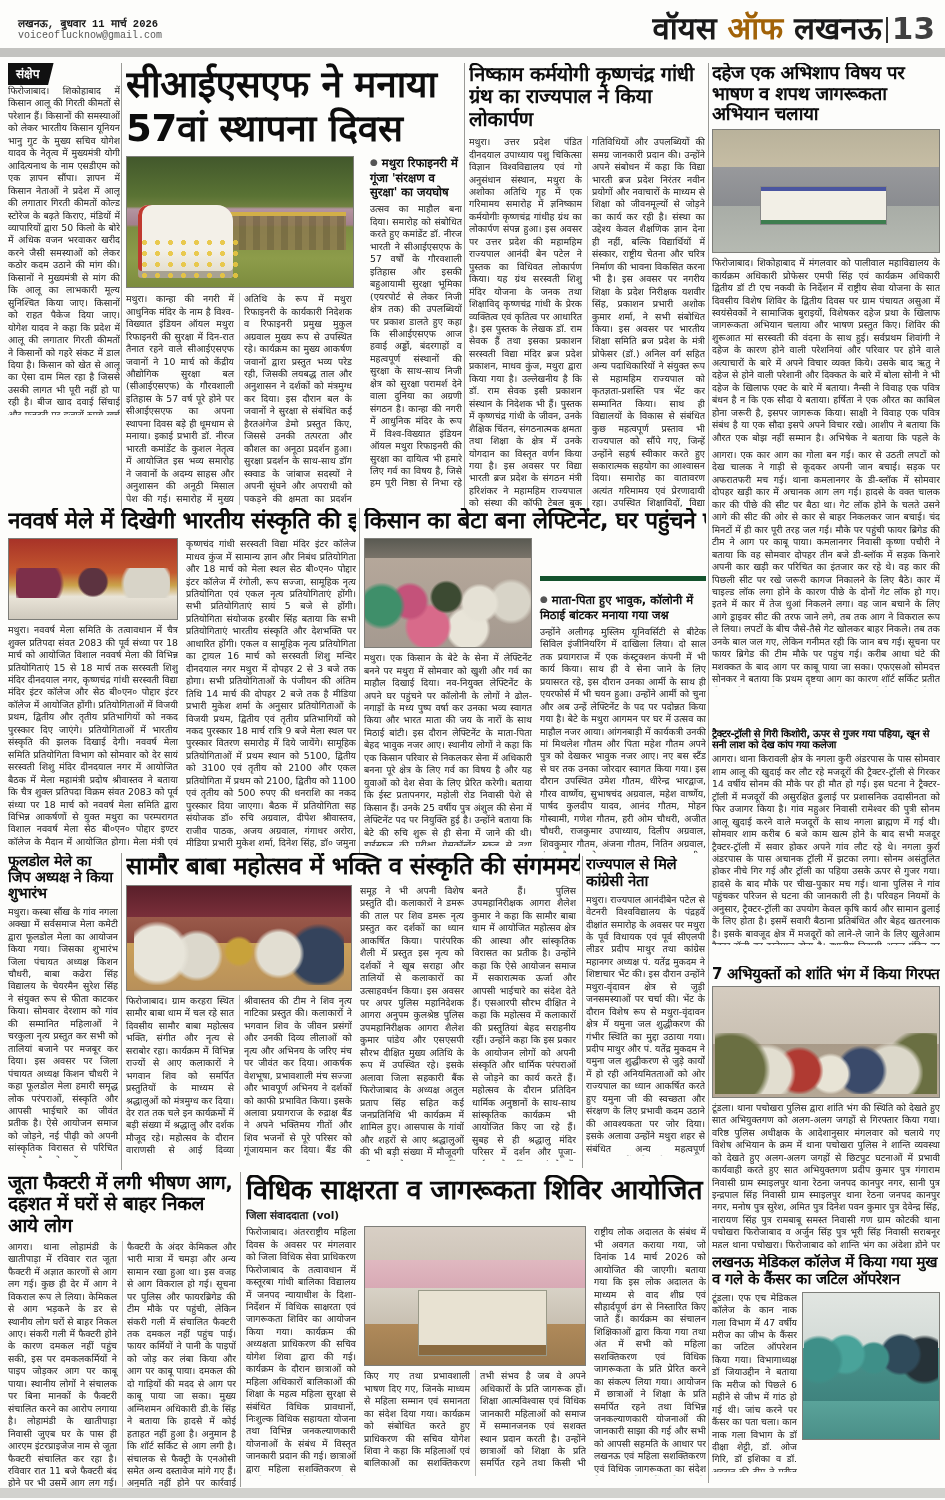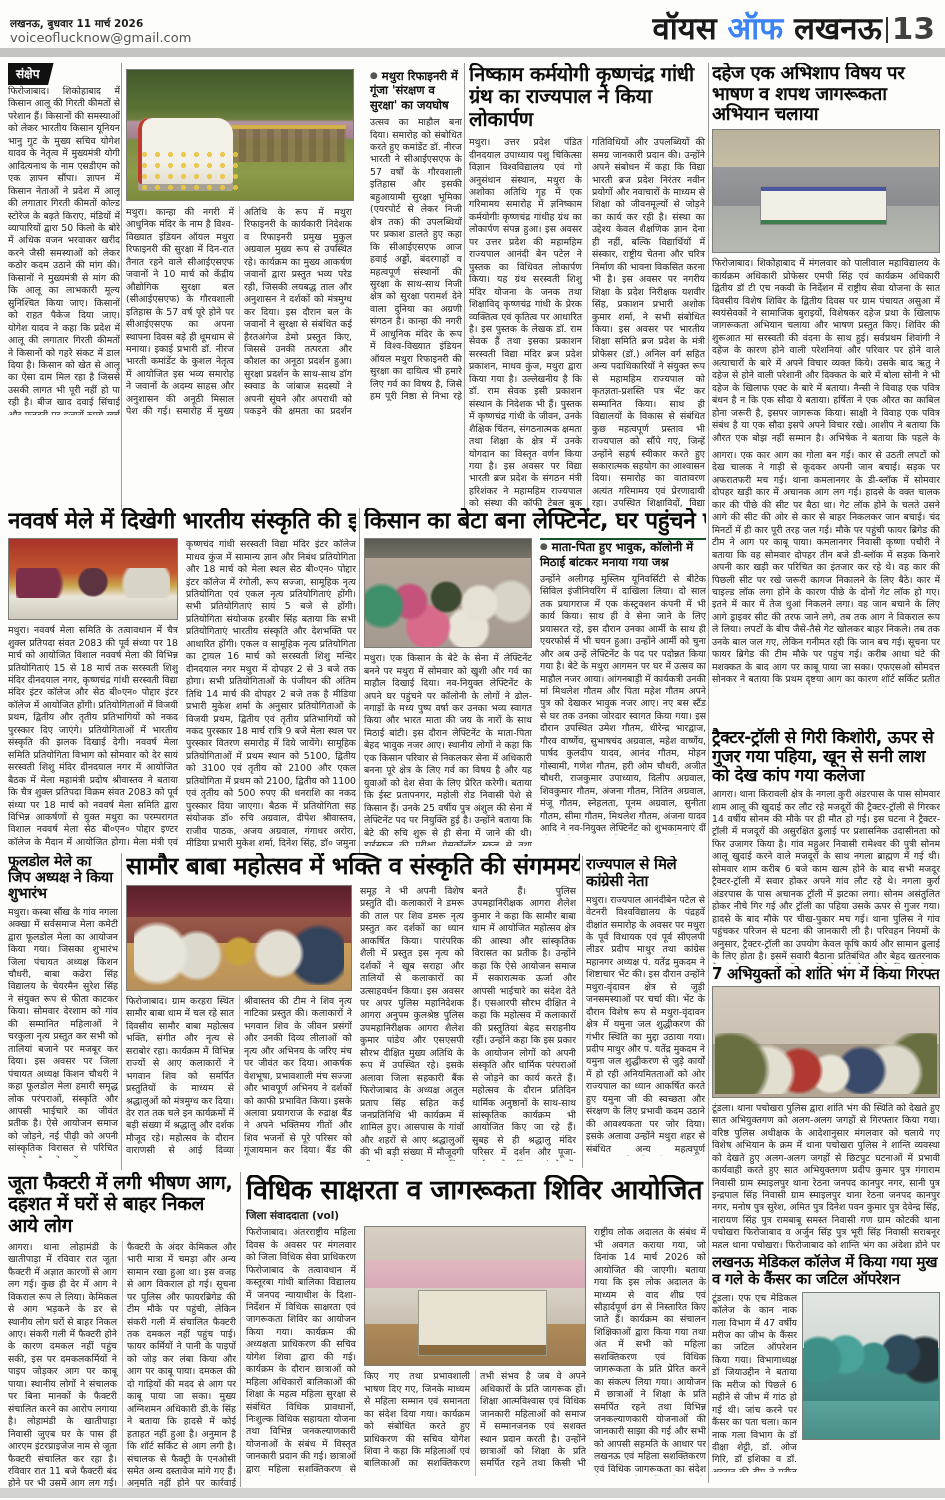--- a/index.html
+++ b/index.html
@@ -9,24 +9,24 @@
   .hl{font-weight:bold;color:#0d0d0d;line-height:1.12;letter-spacing:-0.3px;}
   .body-txt{font-size:9.3px;line-height:1.34;text-align:justify;color:#222;overflow:hidden;}
   .cols2{column-count:2;column-gap:10px;column-rule:1px solid #b5b5b0;}
   .vrule{position:absolute;width:1px;background:#9a9a96;}
   .band{position:absolute;left:0;width:945px;background:#c3c3c0;}
   .photo{position:relative;overflow:hidden;border:1px solid #7d7d78;background:#ccc;}
   .bullet{color:#555;font-size:9px;margin-right:4px;vertical-align:2px;}
   .subhead{font-weight:bold;font-size:11.5px;line-height:1.25;color:#111;}
   
   .mh-date{font-size:10.5px;font-weight:bold;}
-  .mh-mail{font-size:13px;color:#555;}
+  .mh-mail{font-size:10px;color:#555;}
   .mh-section{font-size:27px;font-weight:bold;}
   .mh-title{font-size:31px;font-weight:bold;white-space:nowrap;}
-  .mh-gray{color:#3b82f6;}
+  .mh-gray{color:#a16207;}
   .mh-sep{display:inline-block;width:2px;height:26px;background:#333;margin:0 4px;vertical-align:-4px;}
   .mh-page{color:#404040;}
   .brief-tag{background:#111;color:#fff;font-weight:bold;font-size:12px;padding:2px 14px 3px 8px;
              display:inline-block;clip-path:polygon(0 0,100% 0,88% 100%,0 100%);}
   
   .ph-cisf{background:linear-gradient(180deg,#42582c 0%,#5a7334 30%,#6f8040 38%,#b494a0 40%,#a3808c 52%,#7d8d42 54%,#8d9c4a 78%,#7c8c3e 100%);}
   .ph-cisf .troops{position:absolute;right:3%;top:42%;width:60%;height:26%;
     background:repeating-linear-gradient(90deg,#7a6a45 0 7px,#8e7c50 7px 14px);border-top:4px solid #d9b53a;opacity:.85;}
   .ph-cisf .jeep{position:absolute;left:5%;bottom:7%;width:42%;height:56%;border-radius:10px 16px 4px 4px;
     background:linear-gradient(180deg,#f3f0e8 60%,#e0dac8 100%);box-shadow:inset 0 -7px 0 #a8a292, inset 4px 0 0 #c03a30;}
@@ -75,21 +75,21 @@
     radial-gradient(circle at 52% 40%,#3e8f88 16%,transparent 19%),
     radial-gradient(circle at 72% 36%,#2f4a5a 16%,transparent 19%),
     radial-gradient(circle at 90% 42%,#263238 16%,transparent 19%);}
   .row{display:flex;}
 </style>
 </head>
 <body>
 
 <div id="page">
 
-  <div class="abs" style="left:10px;top:16px;width:170px;">
+  <div class="abs" style="left:18px;top:16px;width:170px;font-family:Liberation Mono, monospace;">
     <div class="mh-date">लखनऊ, बुधवार 11 मार्च 2026</div>
     <div class="mh-mail">voiceoflucknow@gmail.com</div>
   </div>
   <div class="abs mh-title" style="right:10px;top:6px;text-align:right;">
     <span>वॉयस</span>
     <span class="mh-gray">ऑफ</span>
     <span>लखनऊ</span><span class="mh-sep"></span><span class="mh-page">13</span>
   </div>
   <div class="band" style="top:48px;height:9px;"></div>
 
@@ -100,20 +100,21 @@
   <div class="vrule" style="left:121px;top:853px;height:317px;"></div>
   <div class="vrule" style="left:582px;top:856px;height:312px;"></div>
   <div class="vrule" style="left:240px;top:1172px;height:315px;"></div>
 
   <div class="abs" style="left:8px;top:63px;width:112px;height:445px;overflow:hidden;">
     <span class="brief-tag">संक्षेप</span>
     <div class="body-txt" style="height:330px;">फिरोजाबाद। शिकोहाबाद में किसान आलू की गिरती कीमतों से परेशान हैं। किसानों की समस्याओं को लेकर भारतीय किसान यूनियन भानु गुट के मुख्य सचिव योगेश यादव के नेतृत्व में मुख्यमंत्री योगी आदित्यनाथ के नाम एसडीएम को एक ज्ञापन सौंपा। ज्ञापन में किसान नेताओं ने प्रदेश में आलू की लगातार गिरती कीमतों कोल्ड स्टोरेज के बढ़ते किराए, मंडियों में व्यापारियों द्वारा 50 किलो के बोरे में अधिक वजन भरवाकर खरीद करने जैसी समस्याओं को लेकर कठोर कदम उठाने की मांग की। किसानों ने मुख्यमंत्री से मांग की कि आलू का लाभकारी मूल्य सुनिश्चित किया जाए। किसानों को राहत पैकेज दिया जाए। योगेश यादव ने कहा कि प्रदेश में आलू की लगातार गिरती कीमतों ने किसानों को गहरे संकट में डाल दिया है। किसान को खेत से आलू का ऐसा दाम मिल रहा है जिससे उसकी लागत भी पूरी नहीं हो पा रही है। बीज खाद दवाई सिंचाई और मजदूरी पर हजारों रुपये खर्च करने के बाद भी किसान को उचित मूल्य नहीं मिल रहा, जिससे किसान आर्थिक रूप से बर्बाद हो रहा है। चेतावनी भी दी कि यदि किसानों की समस्याओं का जल्द समाधान नहीं किया गया तो किसानों के हित में बड़ा आंदोलन किया जाएगा।</div>
   </div>
 
   <div class="abs" style="left:126px;top:63px;width:336px;height:445px;overflow:hidden;">
+    <div class="hl" style="font-size:37px;line-height:1.18;">सीआईएसएफ ने मनाया 57वां स्थापना दिवस</div>
     <div class="row" style="margin-top:6px;">
       <div>
         <div class="photo ph-cisf" style="width:226px;height:130px;">
           <div class="troops"></div>
           <div class="jeep"></div>
           <div class="garl"></div>
         </div>
         <div class="body-txt cols2" style="width:226px;height:212px;margin-top:5px;">मथुरा। कान्हा की नगरी में आधुनिक मंदिर के नाम है विश्व-विख्यात इंडियन ऑयल मथुरा रिफाइनरी की सुरक्षा में दिन-रात तैनात रहने वाले सीआईएसएफ जवानों ने 10 मार्च को केंद्रीय औद्योगिक सुरक्षा बल (सीआईएसएफ) के गौरवशाली इतिहास के 57 वर्ष पूरे होने पर सीआईएसएफ का अपना स्थापना दिवस बड़े ही धूमधाम से मनाया। इकाई प्रभारी डॉ. नीरज भारती कमांडेंट के कुशल नेतृत्व में आयोजित इस भव्य समारोह ने जवानों के अदम्य साहस और अनुशासन की अनूठी मिसाल पेश की गई। समारोह में मुख्य अतिथि के रूप में मथुरा रिफाइनरी के कार्यकारी निदेशक व रिफाइनरी प्रमुख मुकुल अग्रवाल मुख्य रूप से उपस्थित रहे। कार्यक्रम का मुख्य आकर्षण जवानों द्वारा प्रस्तुत भव्य परेड रही, जिसकी लयबद्ध ताल और अनुशासन ने दर्शकों को मंत्रमुग्ध कर दिया। इस दौरान बल के जवानों ने सुरक्षा से संबंधित कई हैरतअंगेज डेमो प्रस्तुत किए, जिससे उनकी तत्परता और कौशल का अनूठा प्रदर्शन हुआ। सुरक्षा प्रदर्शन के साथ-साथ डॉग स्क्वाड के जांबाज सदस्यों ने अपनी सूंघने और अपराधी को पकड़ने की क्षमता का प्रदर्शन कर खूब तालियां बटोरीं। इसके उपरांत जवानों और उनके परिवारों द्वारा प्रस्तुत सांस्कृतिक कार्यक्रमों ने ब्रज की इस पावन भूमि पर उत्सव का माहौल बना दिया। वहीं समारोह के मुख्य अतिथि रिफाइनरी प्रमुख मुकुल अग्रवाल ने भी जवानों के मनोबल की सराहना करते हुए उन्हें राष्ट्र की प्रगति का रक्षक बताया। इस अवसर पर रिफाइनरी के अन्य वरिष्ठ अधिकारियों सहित सीआईएसएफ के बल सदस्य व उनके परिवारजन उपस्थित रहे।</div>
       </div>
       <div style="width:102px;margin-left:16px;">
@@ -155,29 +156,29 @@
 
   <div class="abs" style="left:364px;top:508px;width:342px;height:345px;overflow:hidden;">
     <div class="hl" style="font-size:22.5px;white-space:nowrap;">किसान का बेटा बना लेफ्टिनेंट, घर पहुंचने पर भव्य स्वागत</div>
     <div class="row" style="margin-top:5px;">
       <div style="width:168px;">
         <div class="photo ph-lieut" style="width:166px;height:108px;">
           <div class="crowd"></div>
         </div>
         <div class="body-txt" style="height:194px;margin-top:4px;">मथुरा। एक किसान के बेटे के सेना में लेफ्टिनेंट बनने पर मथुरा में सोमवार को खुशी और गर्व का माहौल दिखाई दिया। नव-नियुक्त लेफ्टिनेंट के अपने घर पहुंचने पर कॉलोनी के लोगों ने ढोल-नगाड़ों के मध्य पुष्प वर्षा कर उनका भव्य स्वागत किया और भारत माता की जय के नारों के साथ मिठाई बांटी। इस दौरान लेफ्टिनेंट के माता-पिता बेहद भावुक नजर आए। स्थानीय लोगों ने कहा कि एक किसान परिवार से निकलकर सेना में अधिकारी बनना पूरे क्षेत्र के लिए गर्व का विषय है और यह युवाओं को देश सेवा के लिए प्रेरित करेगी। बताया कि ईस्ट प्रतापनगर, महोली रोड निवासी पेशे से किसान हैं। उनके 25 वर्षीय पुत्र अंशुल की सेना में लेफ्टिनेंट पद पर नियुक्ति हुई है। उन्होंने बताया कि बेटे की रुचि शुरू से ही सेना में जाने की थी। हाईस्कूल की परीक्षा ग्रेसकॉन्वेंट स्कूल से तथा बारहवीं की परीक्षा माखन स्कूल से अच्छे नंबरों से उत्तीर्ण की।</div>
       </div>
-      <div style="width:166px;margin-left:8px;border-top:2px solid #14532d;padding-top:0;">
+      <div style="width:166px;margin-left:8px;border-top:5px solid #14532d;padding-top:12px;margin-top:38px;">
         <div class="subhead"><span class="bullet">●</span><span>माता-पिता हुए भावुक, कॉलोनी में मिठाई बांटकर मनाया गया जश्न</span></div>
         <div class="body-txt" style="height:262px;margin-top:4px;">उन्होंने अलीगढ़ मुस्लिम यूनिवर्सिटी से बीटेक सिविल इंजीनियरिंग में दाखिला लिया। दो साल तक प्रयागराज में एक कंस्ट्रक्शन कंपनी में भी कार्य किया। साथ ही वे सेना जाने के लिए प्रयासरत रहे, इस दौरान उनका आर्मी के साथ ही एयरफोर्स में भी चयन हुआ। उन्होंने आर्मी को चुना और अब उन्हें लेफ्टिनेंट के पद पर पदोन्नत किया गया है। बेटे के मथुरा आगमन पर घर में उत्सव का माहौल नजर आया। आंगनबाड़ी में कार्यकत्री उनकी मां मिथलेश गौतम और पिता महेश गौतम अपने पुत्र को देखकर भावुक नजर आए। नए बस स्टैंड से घर तक उनका जोरदार स्वागत किया गया। इस दौरान उपस्थित उमेश गौतम, धीरेन्द्र भारद्वाज, गौरव वार्ष्णेय, सुभाषचंद अग्रवाल, महेश वार्ष्णेय, पार्षद कुलदीप यादव, आनंद गौतम, मोहन गोस्वामी, गणेश गौतम, हरी ओम चौधरी, अजीत चौधरी, राजकुमार उपाध्याय, दिलीप अग्रवाल, शिवकुमार गौतम, अंजना गौतम, नितिन अग्रवाल, मंजू गौतम, स्नेहलता, पूनम अग्रवाल, सुनीता गौतम, सीमा गौतम, मिथलेश गौतम, अंजना यादव आदि ने नव-नियुक्त लेफ्टिनेंट को शुभकामनाएं दीं और उनके उज्ज्वल भविष्य की कामना की।</div>
       </div>
     </div>
   </div>
 
   <div class="abs" style="left:712px;top:728px;width:228px;height:236px;overflow:hidden;">
-    <div class="hl" style="font-size:17px;">ट्रैक्टर-ट्रॉली से गिरी किशोरी, ऊपर से गुजर गया पहिया, खून से सनी लाश को देख कांप गया कलेजा</div>
+    <div class="hl" style="font-size:10px;">ट्रैक्टर-ट्रॉली से गिरी किशोरी, ऊपर से गुजर गया पहिया, खून से सनी लाश को देख कांप गया कलेजा</div>
     <div class="body-txt" style="height:192px;margin-top:3px;">आगरा। थाना किरावली क्षेत्र के नगला कुरी अंडरपास के पास सोमवार शाम आलू की खुदाई कर लौट रहे मजदूरों की ट्रैक्टर-ट्रॉली से गिरकर 14 वर्षीय सोनम की मौके पर ही मौत हो गई। इस घटना ने ट्रैक्टर-ट्रॉली में मजदूरों की असुरक्षित ढुलाई पर प्रशासनिक उदासीनता को फिर उजागर किया है। गांव महुअर निवासी रामेश्वर की पुत्री सोनम आलू खुदाई करने वाले मजदूरों के साथ नगला ब्राह्मण में गई थी। सोमवार शाम करीब 6 बजे काम खत्म होने के बाद सभी मजदूर ट्रैक्टर-ट्रॉली में सवार होकर अपने गांव लौट रहे थे। नगला कुर्रा अंडरपास के पास अचानक ट्रॉली में झटका लगा। सोनम असंतुलित होकर नीचे गिर गई और ट्रॉली का पहिया उसके ऊपर से गुजर गया। हादसे के बाद मौके पर चीख-पुकार मच गई। थाना पुलिस ने गांव पहुंचकर परिजन से घटना की जानकारी ली है। परिवहन नियमों के अनुसार, ट्रैक्टर-ट्रॉली का उपयोग केवल कृषि कार्य और सामान ढुलाई के लिए होता है। इसमें सवारी बैठाना प्रतिबंधित और बेहद खतरनाक है। इसके बावजूद क्षेत्र में मजदूरों को लाने-ले जाने के लिए खुलेआम ट्रैक्टर-ट्रॉली का इस्तेमाल होता है। स्थानीय निवासी अनुज पंडित का कहना है कि ऐसे हादसे पहले भी हुए हैं, पर प्रशासन कार्रवाई नहीं करता। मजदूर सुरक्षित परिवहन न होने के कारण मजबूरी में इनमें सफर करते हैं।</div>
   </div>
 
   <div class="abs" style="left:712px;top:966px;width:228px;height:286px;overflow:hidden;">
     <div class="hl" style="font-size:15px;white-space:nowrap;">7 अभियुक्तों को शांति भंग में किया गिरफ्तार</div>
     <div class="photo ph-arrest" style="width:226px;height:110px;margin-top:3px;">
       <div class="men"></div>
     </div>
     <div class="body-txt" style="height:146px;margin-top:4px;">टूंडला। थाना पचोखरा पुलिस द्वारा शांति भंग की स्थिति को देखते हुए सात अभियुक्तगण को अलग-अलग जगहों से गिरफ्तार किया गया। वरिष्ठ पुलिस अधीक्षक के आदेशानुसार मंगलवार को चलाये गए विशेष अभियान के क्रम में थाना पचोखरा पुलिस ने शान्ति व्यवस्था को देखते हुए अलग-अलग जगहों से छिटपुट घटनाओं में प्रभावी कार्यवाही करते हुए सात अभियुक्तगण प्रदीप कुमार पुत्र गंगाराम निवासी ग्राम स्माइलपुर थाना रेठना जनपद कानपुर नगर, सानी पुत्र इन्द्रपाल सिंह निवासी ग्राम स्माइलपुर थाना रेठना जनपद कानपुर नगर, मनोष पुत्र सुरेश, अमित पुत्र दिनेश पवन कुमार पुत्र देवेन्द्र सिंह, नारायण सिंह पुत्र रामबाबू समस्त निवासी गण ग्राम कोटकी थाना पचोखरा फिरोजाबाद व अर्जुन सिंह पुत्र भूरी सिंह निवासी सराबनूर महल थाना पचोखरा। फिरोजाबाद को शान्ति भंग का अंदेशा होने पर अन्तर्गत धारा 170/126/135 बीएनएसएस में गिरफ्तार किया गया जिनके विरुद्ध आवश्यक विधिक कार्यवाही की गई है।</div>
   </div>

